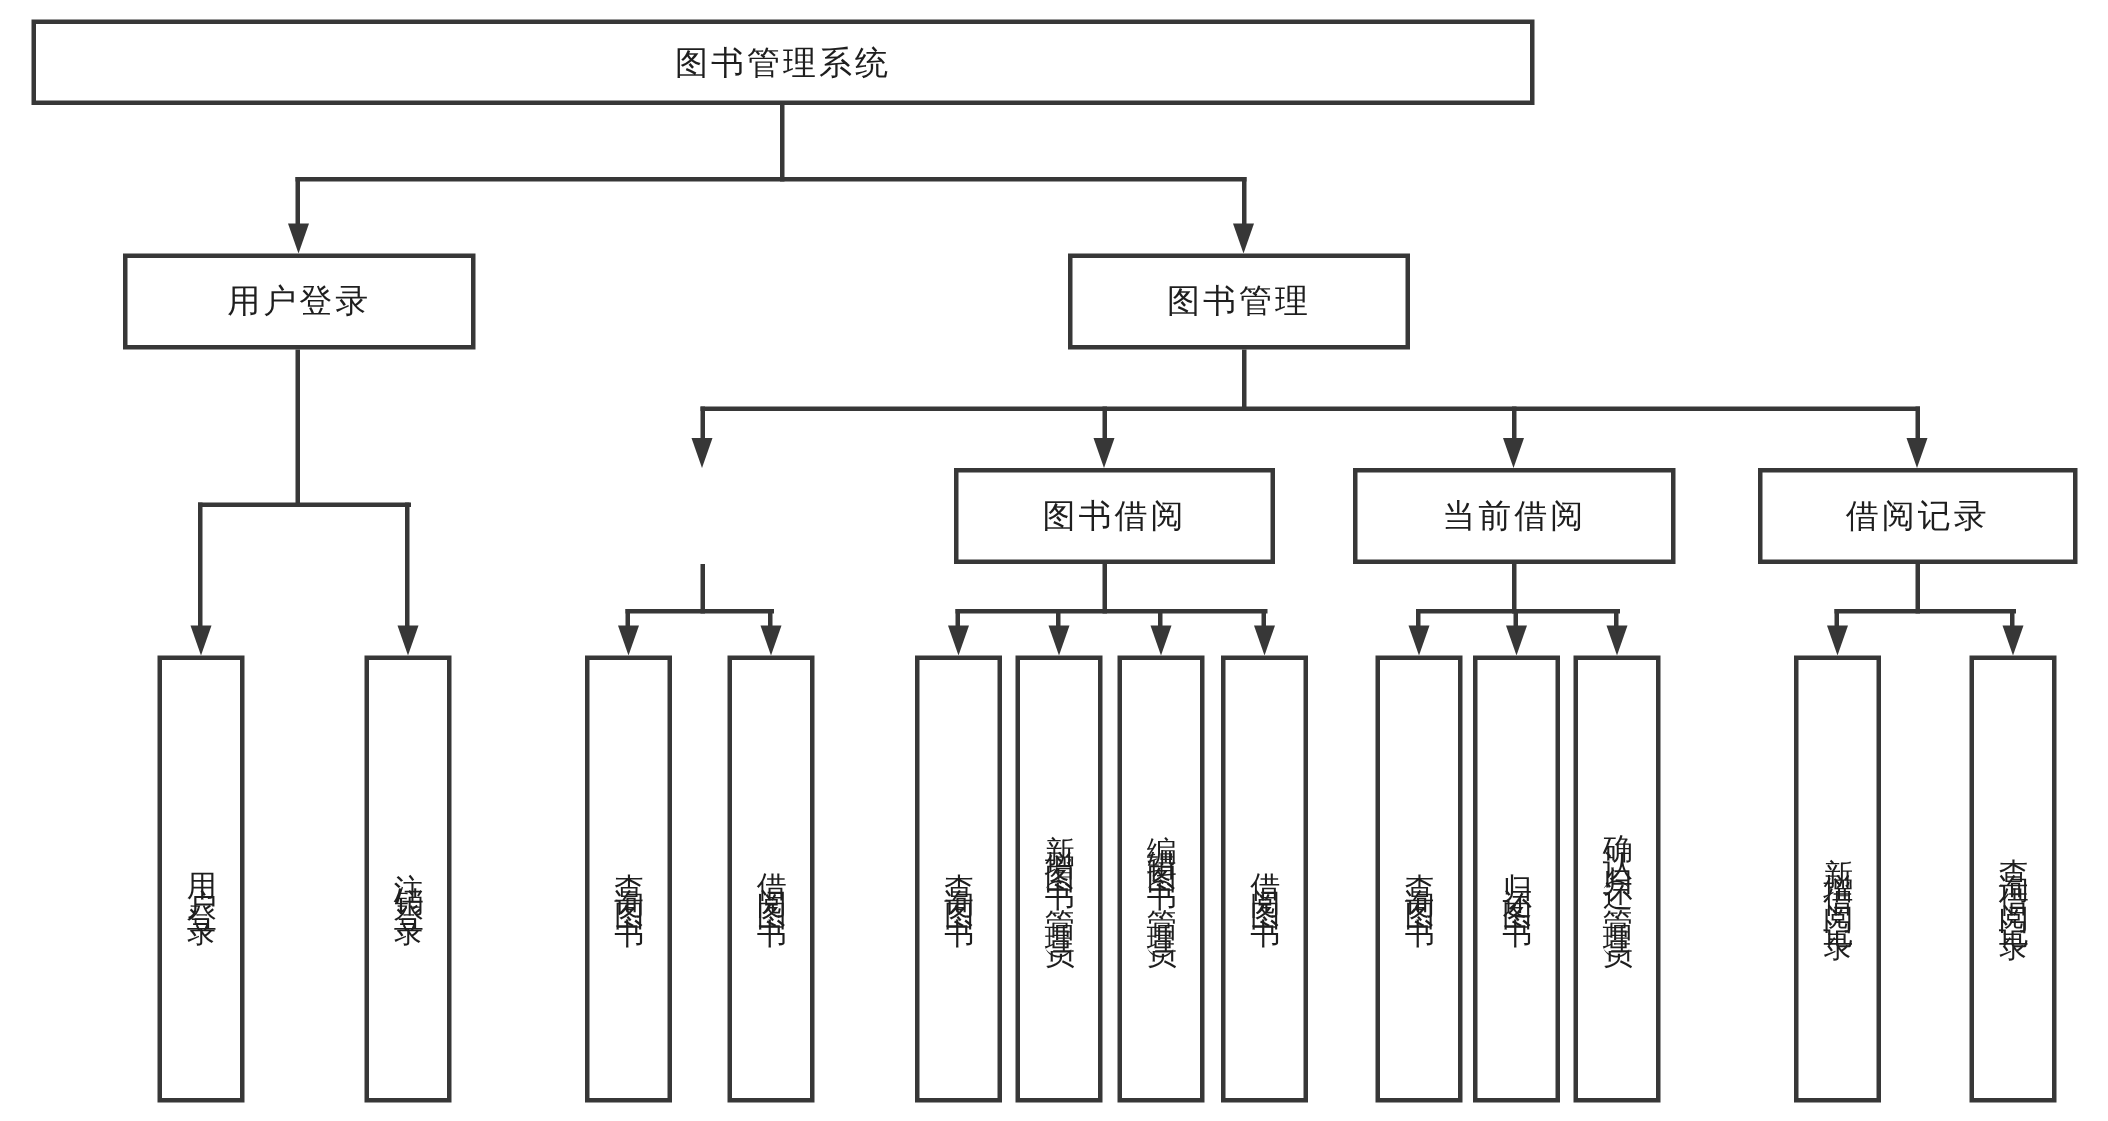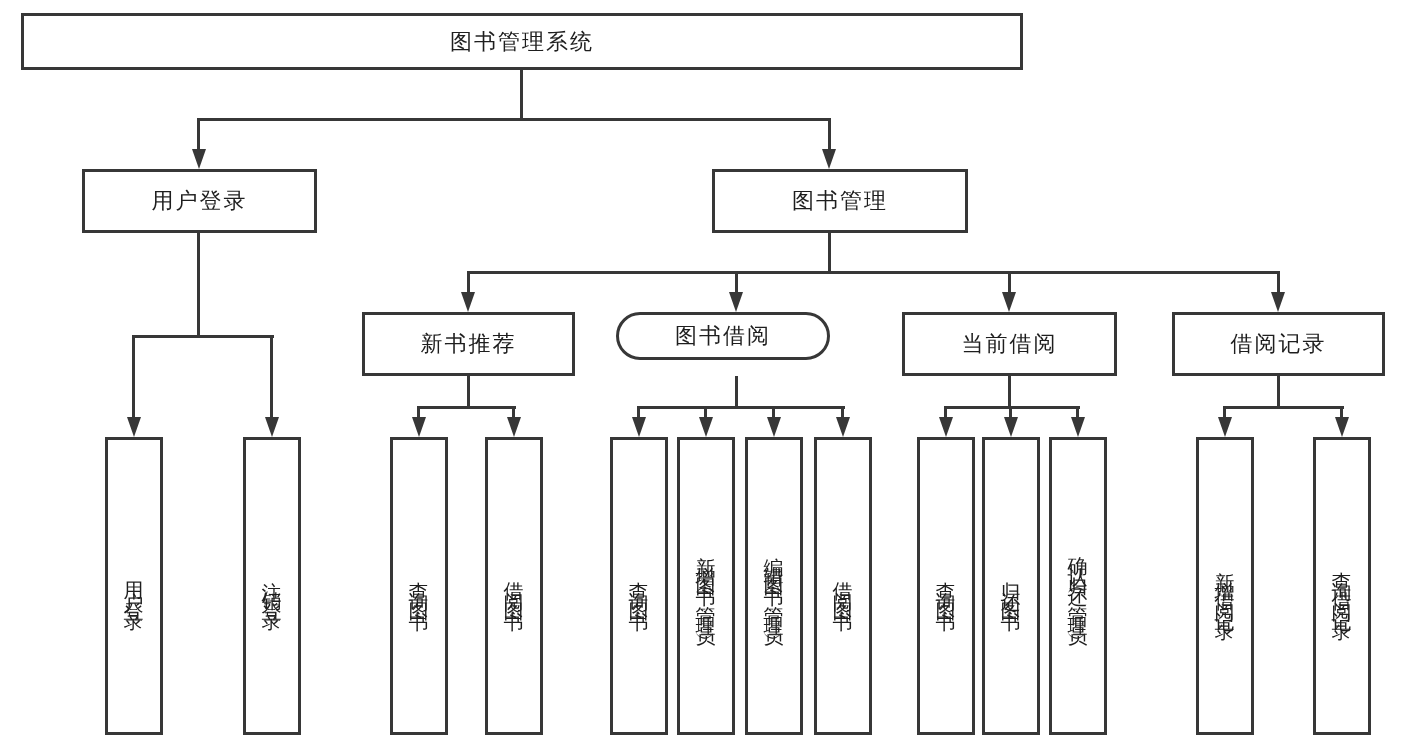--- a/index.html
+++ b/index.html
@@ -57,21 +57,21 @@
   <div class="vline" style="left:520px;top:69px;height:52px;"></div>
   <div class="hline" style="left:197px;top:118px;width:634px;"></div>
   <div class="vline" style="left:197px;top:118px;height:33px;"></div>
   <div class="arr" style="left:192px;top:149px;"></div>
   <div class="vline" style="left:828px;top:118px;height:33px;"></div>
   <div class="arr" style="left:822px;top:149px;"></div>
 
   <div class="box hbox" style="left:82px;top:169px;width:235px;height:64px;">
     <span>用户登录</span>
   </div>
-  <div class="box hbox" style="left:712px;top:169px;width:256px;height:64px;">
+  <div class="box hbox" style="left:712px;top:169px;width:228px;height:64px;">
     <span>图书管理</span>
   </div>
 
   <div class="vline" style="left:197px;top:233px;height:105px;"></div>
   <div class="hline" style="left:132px;top:335px;width:142px;"></div>
   <div class="vline" style="left:132px;top:335px;height:84px;"></div>
   <div class="arr" style="left:127px;top:417px;"></div>
   <div class="vline" style="left:270px;top:335px;height:84px;"></div>
   <div class="arr" style="left:265px;top:417px;"></div>
 
@@ -79,24 +79,21 @@
   <div class="hline" style="left:467px;top:271px;width:813px;"></div>
   <div class="vline" style="left:467px;top:271px;height:23px;"></div>
   <div class="arr" style="left:461px;top:292px;"></div>
   <div class="vline" style="left:735px;top:271px;height:23px;"></div>
   <div class="arr" style="left:729px;top:292px;"></div>
   <div class="vline" style="left:1008px;top:271px;height:23px;"></div>
   <div class="arr" style="left:1002px;top:292px;"></div>
   <div class="vline" style="left:1277px;top:271px;height:23px;"></div>
   <div class="arr" style="left:1271px;top:292px;"></div>
 
-  <div class="box hbox" style="left:362px;top:312px;width:213px;height:64px;">
-    <span>新书推荐</span>
-  </div>
-  <div class="box hbox" style="left:616px;top:312px;width:214px;height:48px;border-radius:26px;">
+  <div class="box hbox" style="left:636px;top:312px;width:214px;height:64px;">
     <span>图书借阅</span>
   </div>
   <div class="box hbox" style="left:1172px;top:312px;width:213px;height:64px;">
     <span>借阅记录</span>
   </div>
   <div class="box hbox" style="left:902px;top:312px;width:215px;height:64px;">
     <span>当前借阅</span>
   </div>
 
   <div class="vline" style="left:467px;top:376px;height:33px;"></div>

